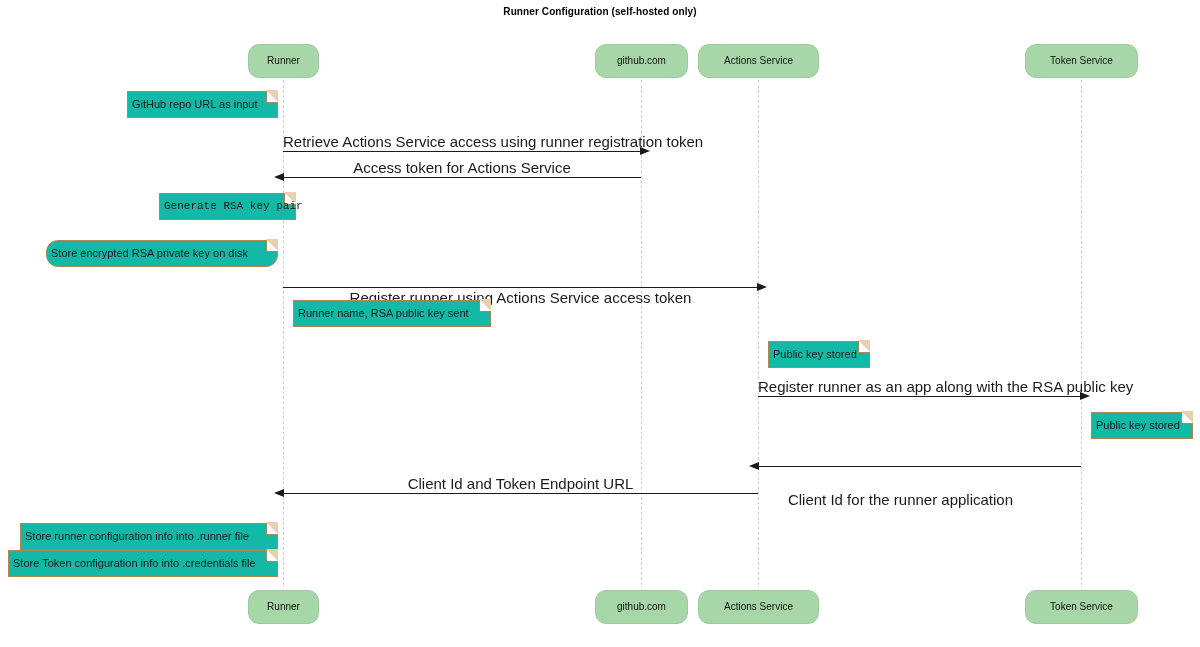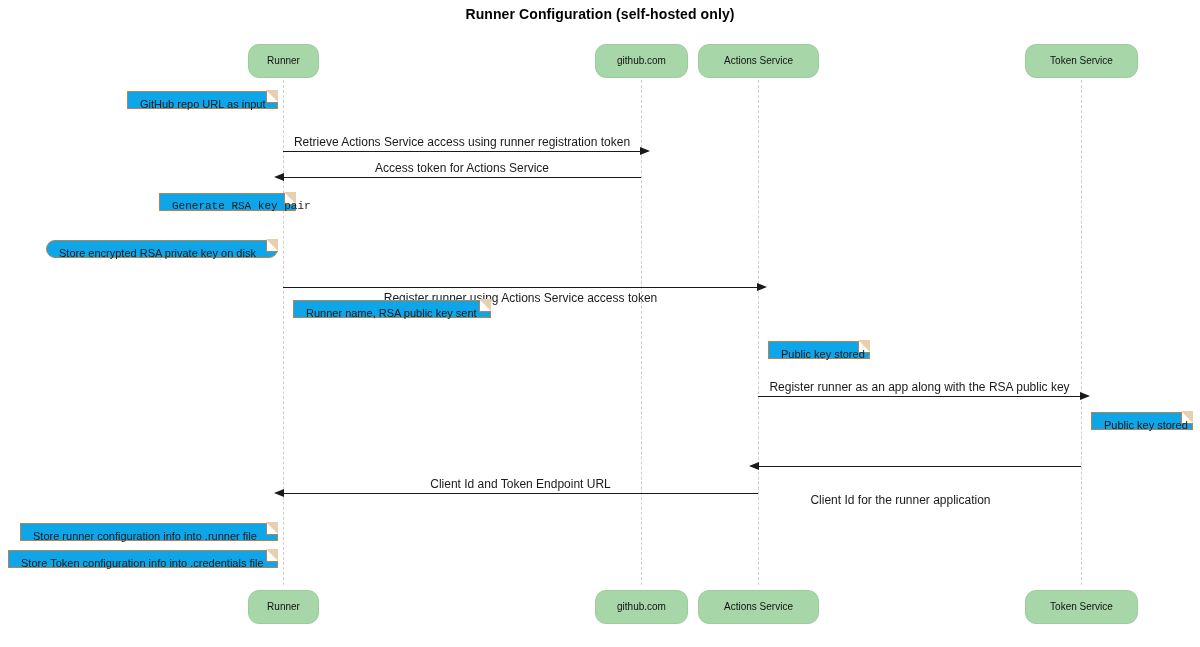--- a/index.html
+++ b/index.html
@@ -17,21 +17,21 @@
     height: 647px;
     background: #ffffff;
     overflow: hidden;
   }
   #diagram-title {
     position: absolute;
     top: 6px;
     left: 0;
     width: 1200px;
     text-align: center;
-    font-size: 14px;
+    font-size: 10px;
     font-weight: bold;
     letter-spacing: 0.1px;
     color: #000;
   }
   .lifeline {
     position: absolute;
     width: 0;
     border-left: 1.5px dashed #cfcfcf;
     top: 80px;
     height: 505px;
@@ -45,28 +45,28 @@
     height: 34px;
     line-height: 32px;
     text-align: center;
     font-size: 10px;
     color: #111;
     white-space: nowrap;
   }
   .note {
     position: absolute;
     box-sizing: border-box;
-    background: #0ea5e9;
+    background: #14b8a6;
     border: 1px solid #b08551;
     font-size: 11px;
     line-height: 12px;
     color: #1a1a1a;
-    padding: 6px 9px 6px 12px;
+    padding: 6px 9px 6px 4px;
     white-space: nowrap;
-    height: 18px;
+    height: 27px;
   }
   .note .fold {
     position: absolute;
     top: -1px;
     right: -1px;
     width: 11px;
     height: 11px;
     background: #ffffff;
     border-left: 1px solid #b08551;
     border-bottom: 1px solid #b08551;
@@ -101,21 +101,21 @@
     border-left: 10px solid #1a1a1a;
   }
   .msg.left .head {
     left: -9px;
     border-top: 4.5px solid transparent;
     border-bottom: 4.5px solid transparent;
     border-right: 10px solid #1a1a1a;
   }
   .msg-label {
     position: absolute;
-    font-size: 12px;
+    font-size: 15px;
     line-height: 12px;
     color: #1a1a1a;
     white-space: nowrap;
     text-align: center;
   }
 </style>
 </head>
 <body>
 
 <div id="canvas">

